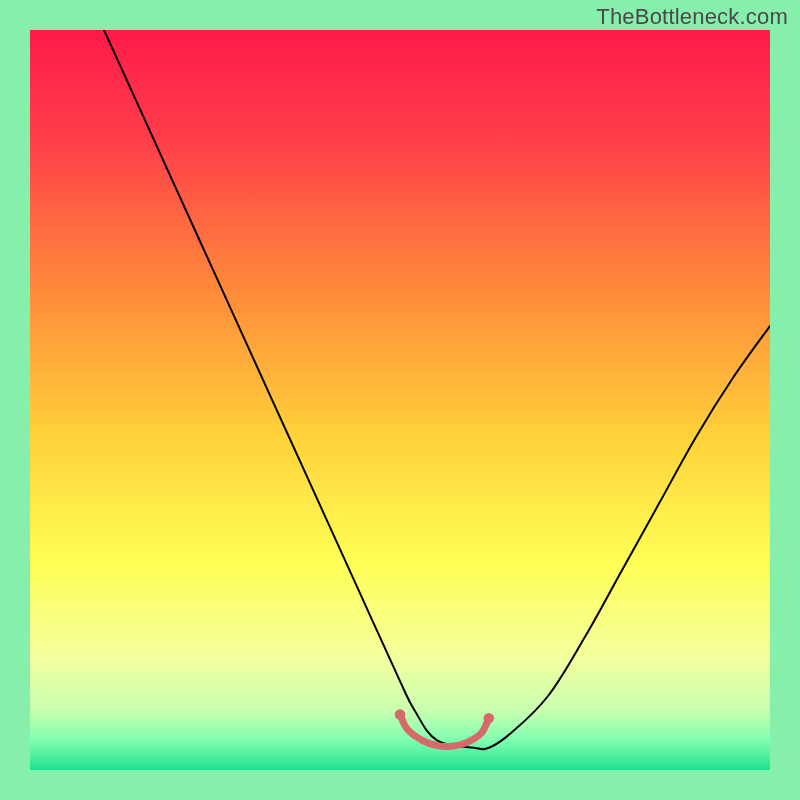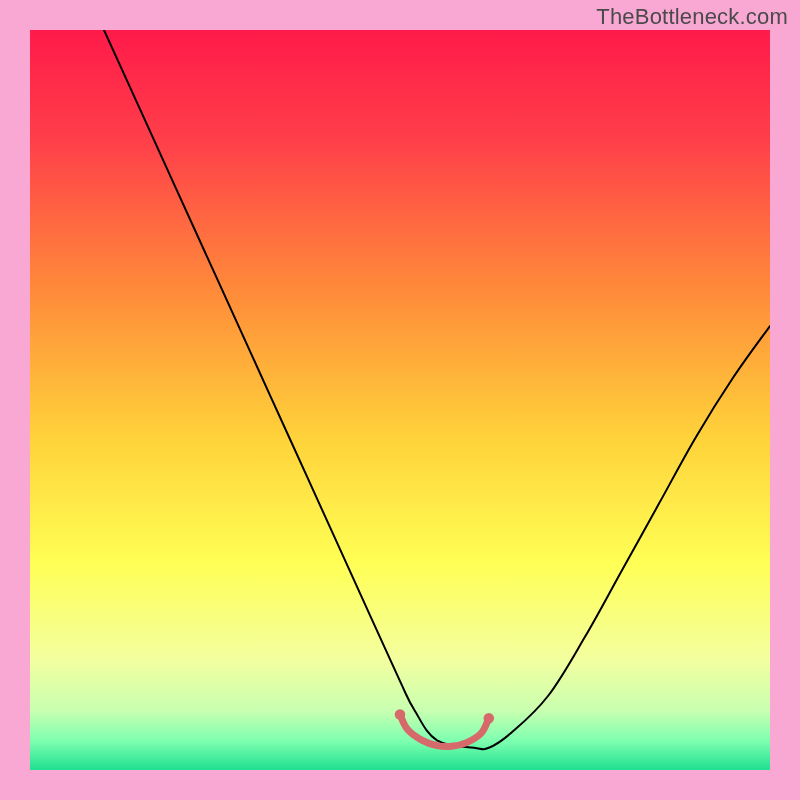--- a/index.html
+++ b/index.html
@@ -8,21 +8,21 @@
     width: 800px;
     height: 800px;
     background: #000;
     overflow: hidden;
     font-family: Arial, Helvetica, sans-serif;
   }
   .frame {
     position: relative;
     width: 800px;
     height: 800px;
-    background: #f9a8d4;
+    background: #86efac;
   }
   .watermark {
     position: absolute;
     top: 4px;
     right: 12px;
     font-size: 22px;
     color: #4a4a4a;
     font-weight: 500;
     letter-spacing: 0.2px;
     z-index: 10;

